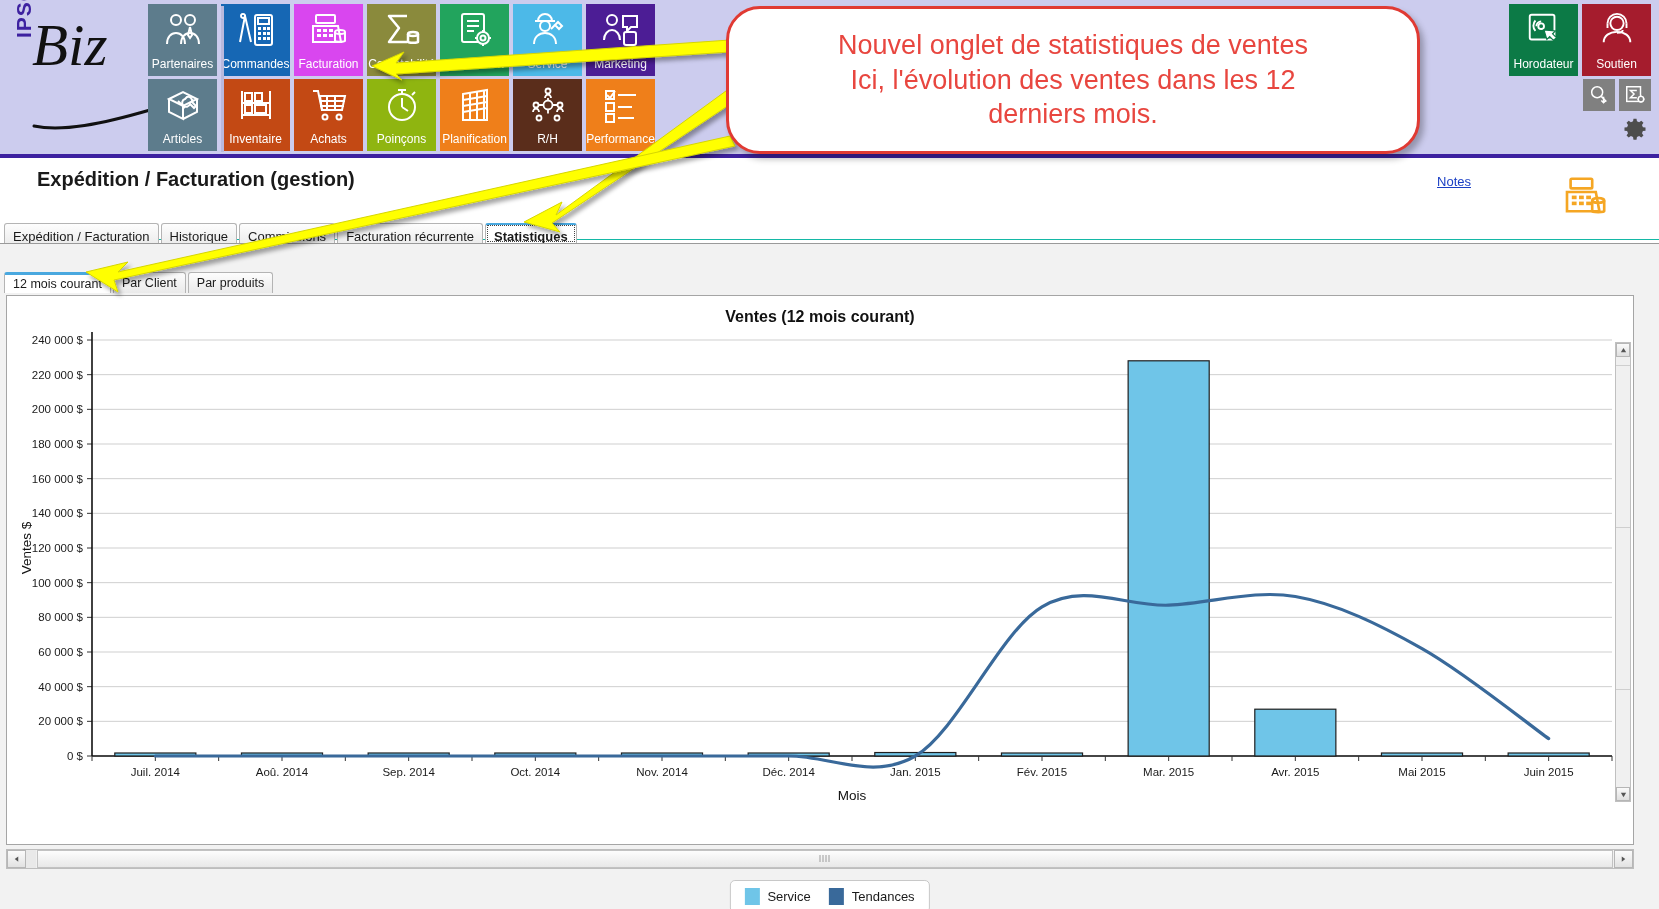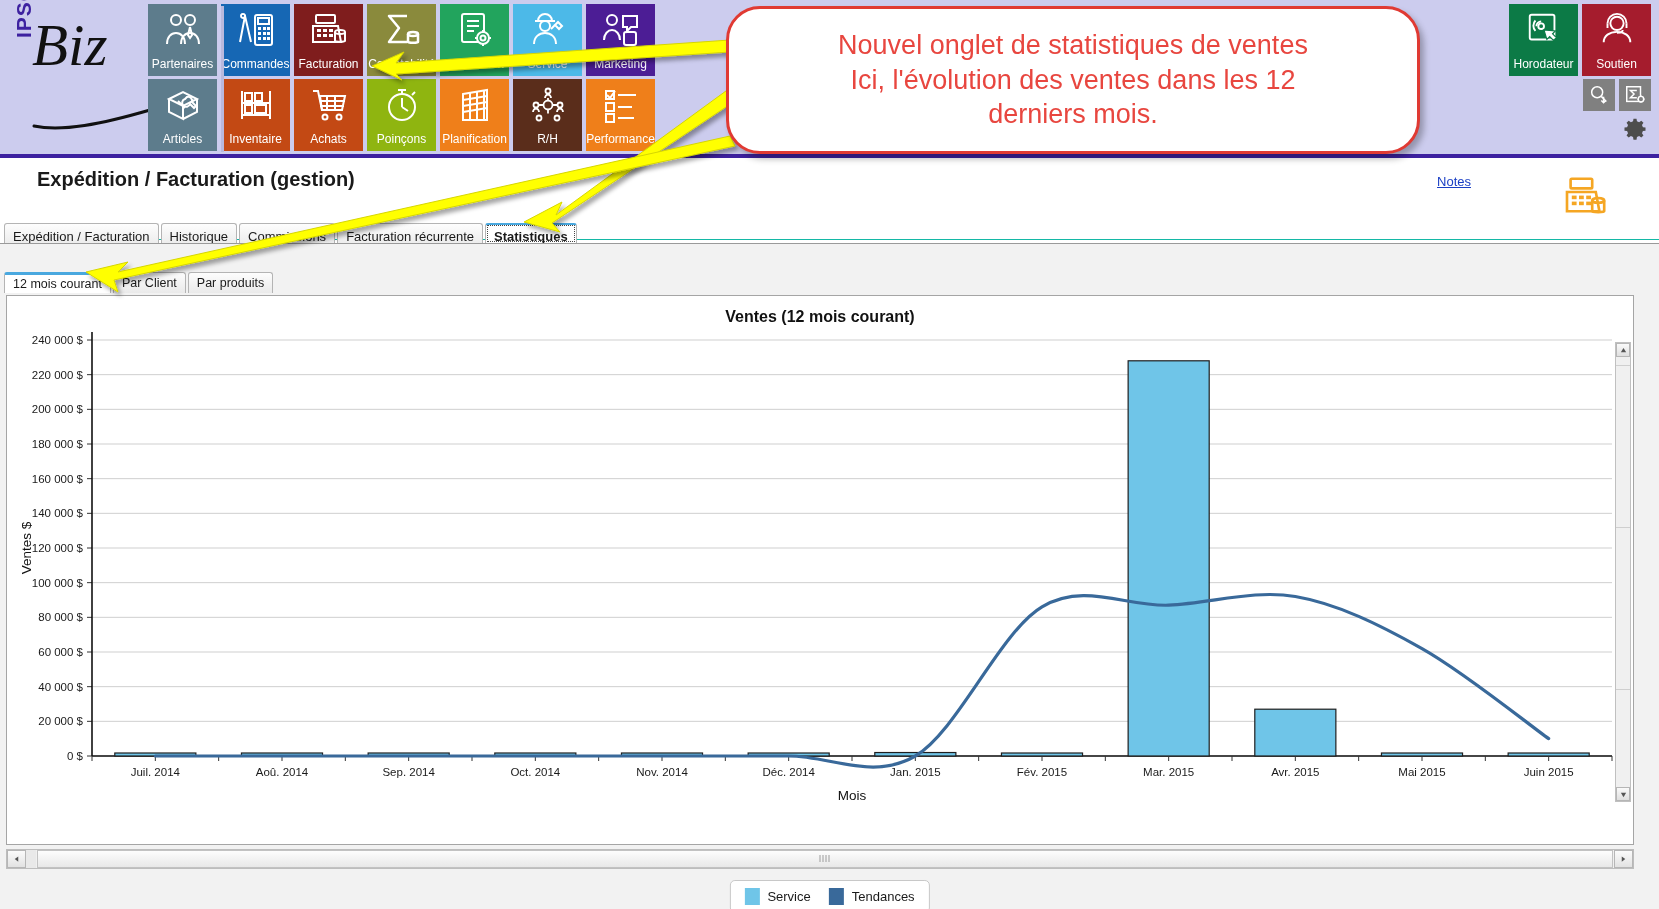--- a/index.html
+++ b/index.html
@@ -268,21 +268,21 @@
                       <rect x="27" y="22" width="3" height="3"></rect>
                       <rect x="31" y="22" width="3" height="3"></rect>
                   <rect x="22" y="27" width="3" height="3"></rect>
                       <rect x="27" y="27" width="3" height="3"></rect>
                       <rect x="31" y="27" width="3" height="3"></rect>
                     </g>
                 </svg>
               </span>
               <span class="tl-label">Commandes</span>
             </div>
-            <div class="tile" style="background:#7f1d1d">
+            <div class="tile" style="background:#d946ef">
               <span class="tl-icon">
                 <svg width="40" height="40" viewBox="0 0 40 40" fill="none" stroke="#fff" stroke-width="2">
                   <rect x="7" y="5" width="19" height="8" rx="1"></rect>
                   <path d="M4 16h25l3 16H4z"></path>
                   <g fill="#fff" stroke="none">
                       <rect x="8" y="19" width="4" height="3"></rect>
                       <rect x="14" y="19" width="4" height="3"></rect>
                       <rect x="20" y="19" width="4" height="3"></rect>
                   <rect x="8" y="24" width="4" height="3"></rect>
                       <rect x="14" y="24" width="4" height="3"></rect>

